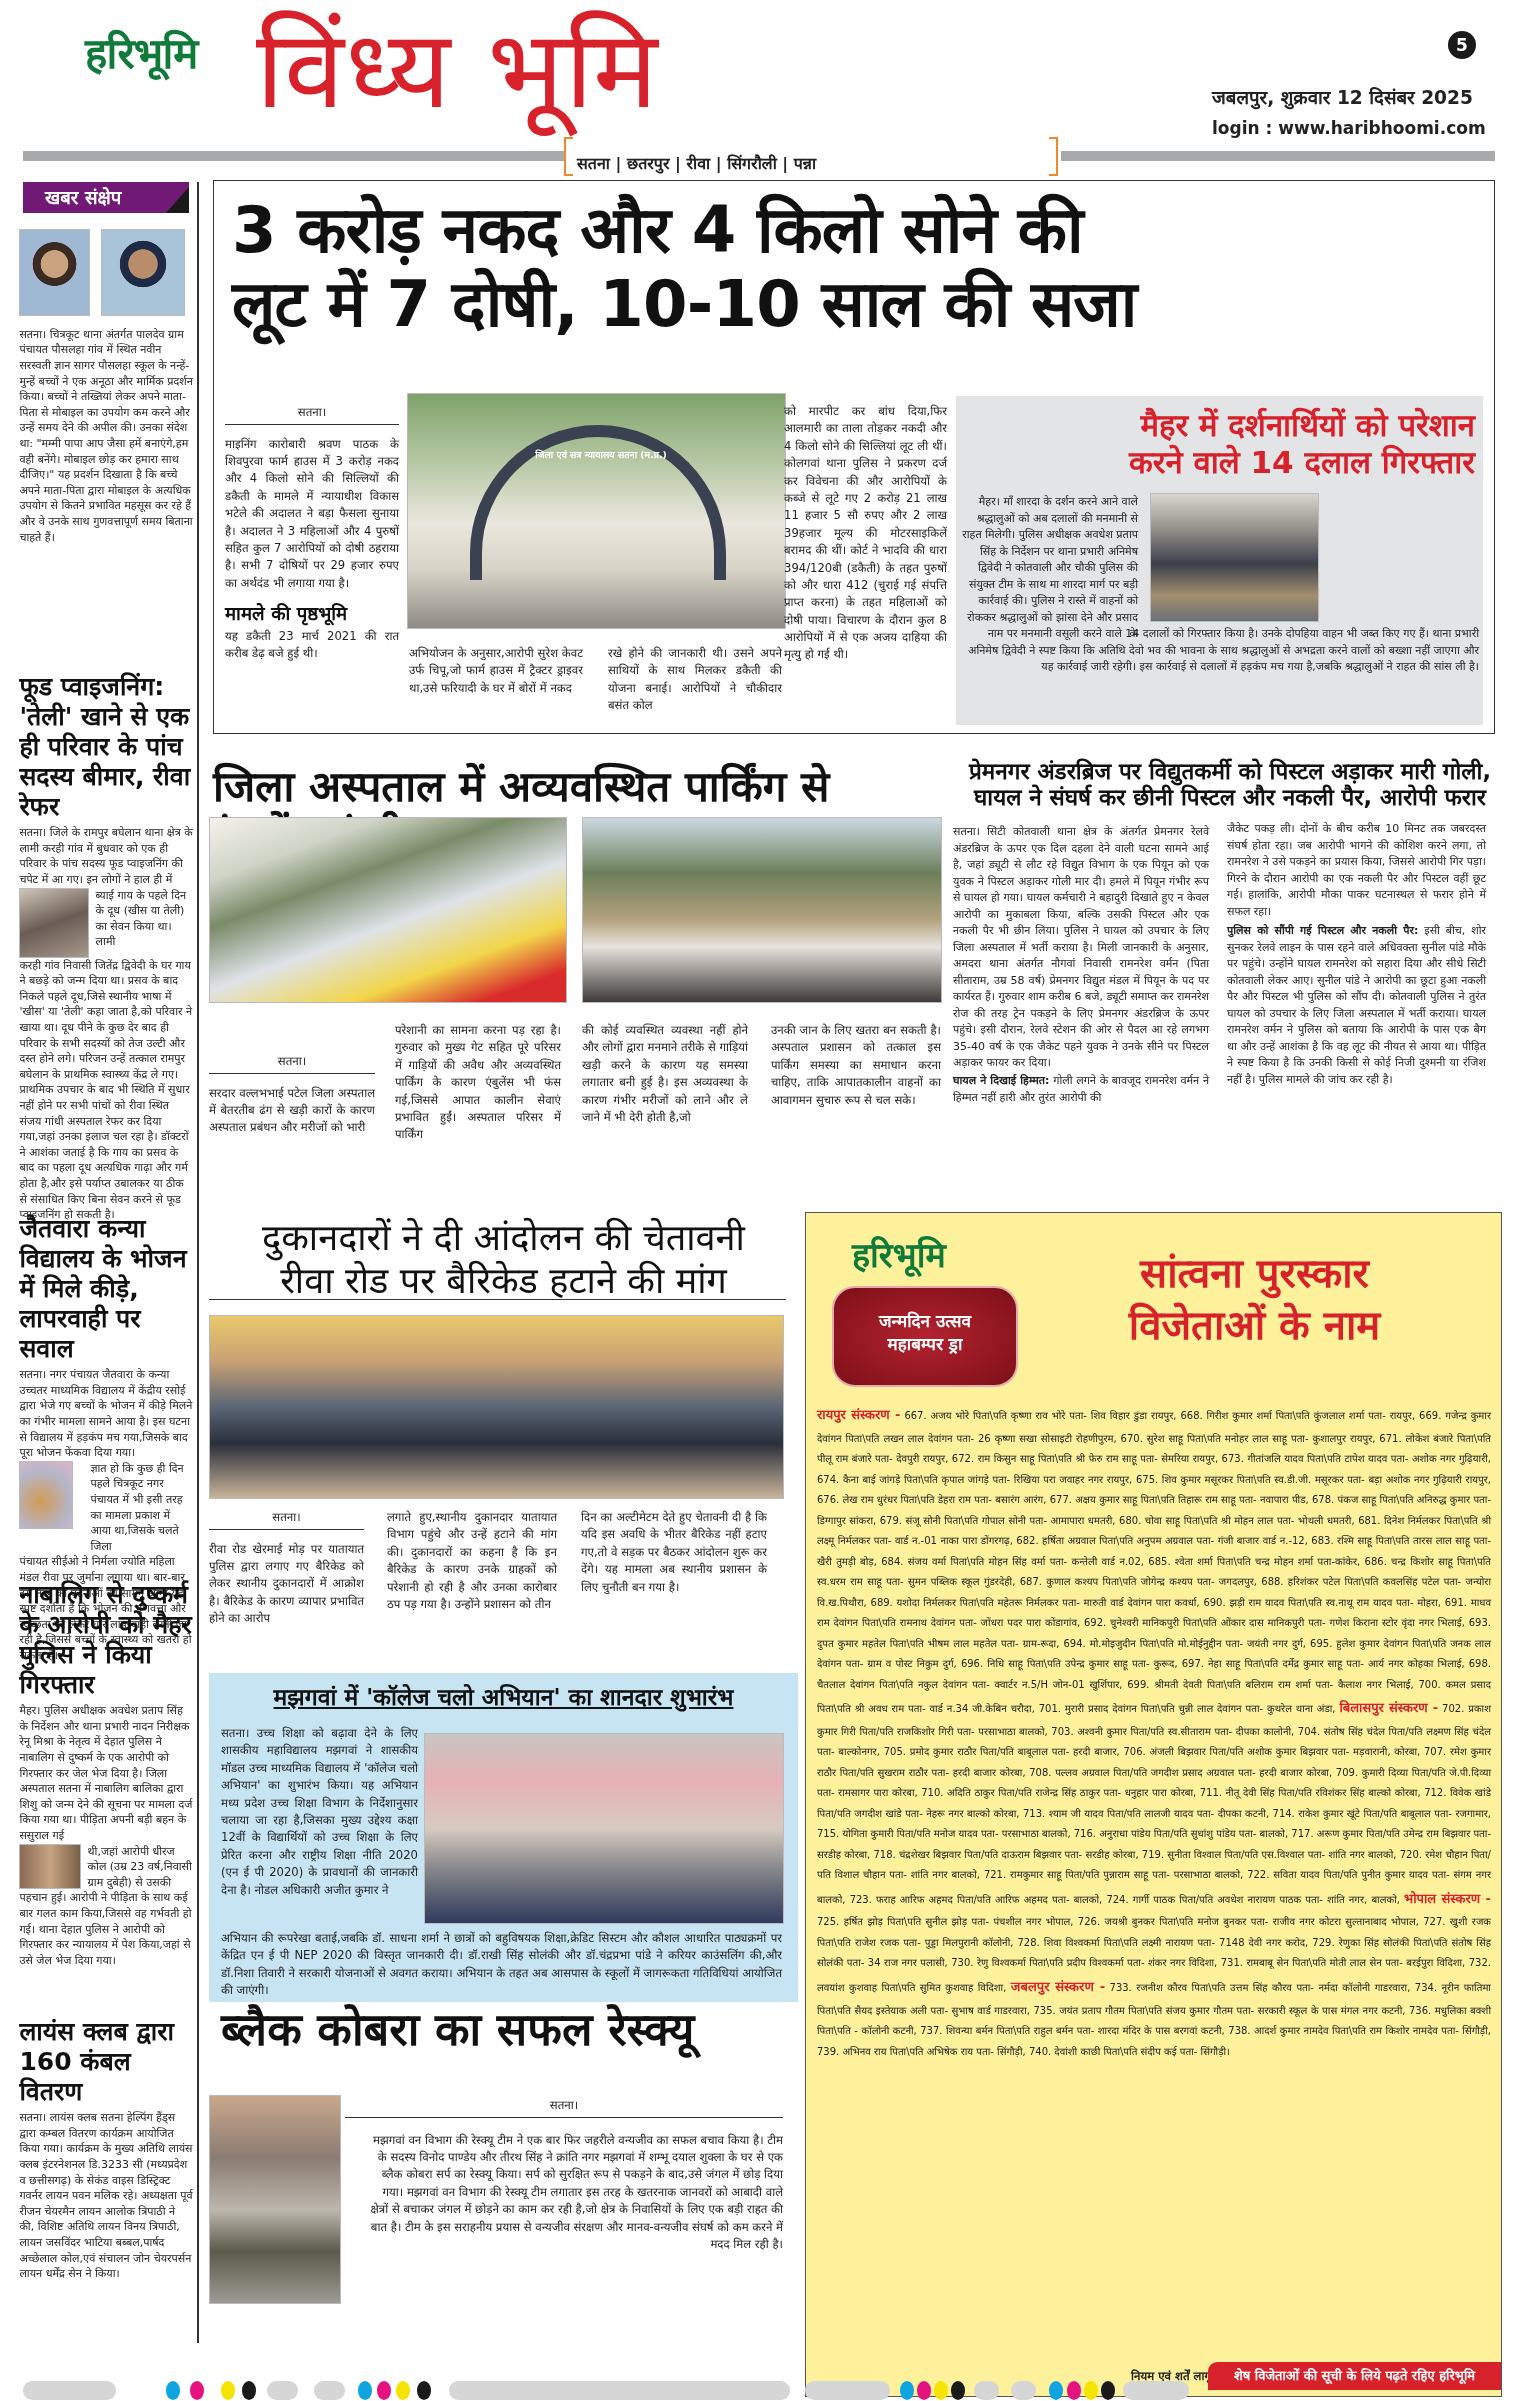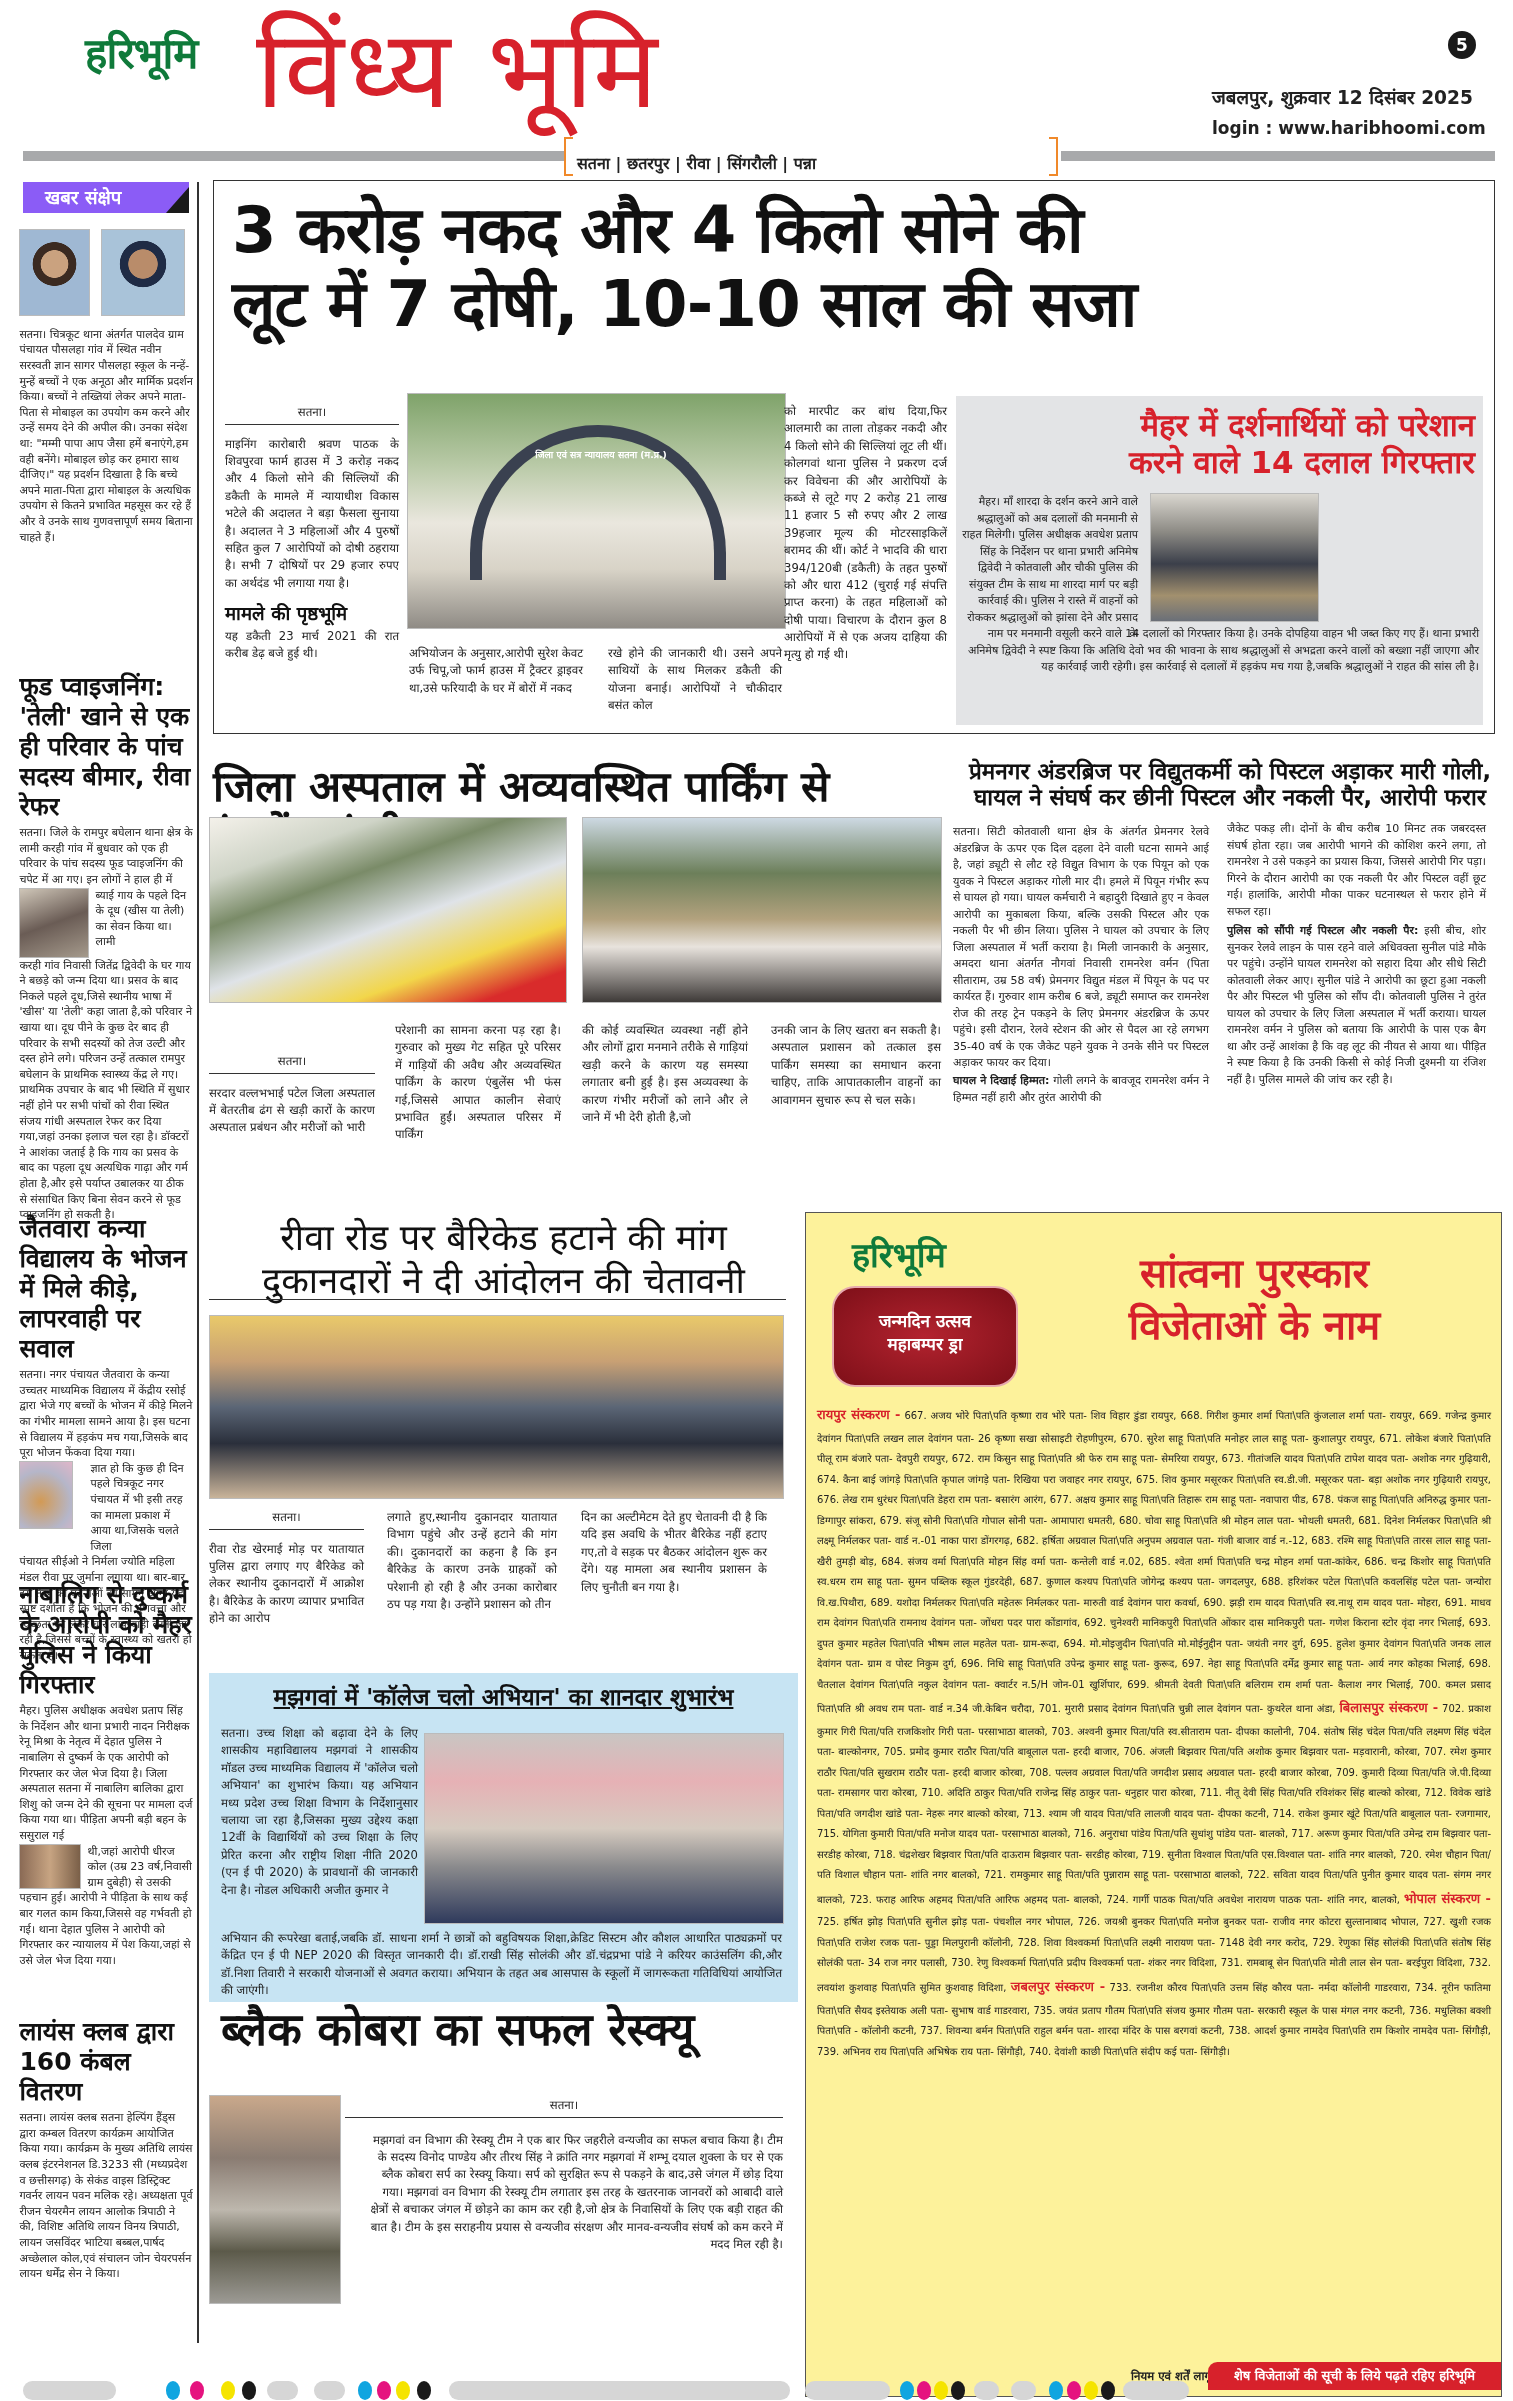--- a/index.html
+++ b/index.html
@@ -20,21 +20,21 @@
   .mast-bracket { top: 137px; width: 9.3px; height: 39px; border: 2.3px solid #f0892a; }
   .mast-bracket.l { left: 564px; border-right: none; }
   .mast-bracket.r { left: 1049px; border-left: none; }
   .mast-editions { left: 577px; top: 152px; width: 472px; font-size: 16px; font-weight: bold; color: #222; }
 
   
   .col-rule { left: 197px; top: 182px; width: 1.5px; height: 2161px; background: #333; }
 
   
   .sb { left: 19.4px; width: 174px; }
-  .sb-label { left: 23px; top: 182px; width: 166px; height: 31px; background: #8b5cf6; color: #fff; font-weight: bold; font-size: 18.6px; padding-left: 22px; line-height: 31px; }
+  .sb-label { left: 23px; top: 182px; width: 166px; height: 31px; background: #701a75; color: #fff; font-weight: bold; font-size: 18.6px; padding-left: 22px; line-height: 31px; }
   .sb-label::after { content: ""; position: absolute; right: 0; top: 4.6px; border-left: 23px solid transparent; border-bottom: 26px solid #1a1a1a; }
   .sb-head { font-weight: bold; font-size: 25px; line-height: 1.2; color: #111; }
   .sb-text { font-size: 11px; line-height: 1.42; color: #222; }
   .photo { background: linear-gradient(135deg, #8fa585, #c9c2ad 40%, #6b7d8c); border: 0.8px solid #bbb; }
   .photo.kid1 { background: radial-gradient(circle at 50% 40%, #caa27f 0 22%, #3b2a21 23% 35%, #9fb8d3 36%); }
   .photo.kid2 { background: radial-gradient(circle at 50% 40%, #b98c6a 0 22%, #1f2b45 23% 35%, #a9c3d9 36%); }
 
   
   .lead-box { left: 213px; top: 180px; width: 1282px; height: 554px; border: 1.5px solid #333; }
   .lead-head { left: 232px; top: 194px; width: 1247px; font-size: 64px; font-weight: bold; line-height: 1.15; color: #111; letter-spacing: -0.8px; }
@@ -193,22 +193,22 @@
     <div class="body-col" style="font-size:11px;">जैकेट पकड़ ली। दोनों के बीच करीब 10 मिनट तक जबरदस्त संघर्ष होता रहा। जब आरोपी भागने की कोशिश करने लगा, तो रामनरेश ने उसे पकड़ने का प्रयास किया, जिससे आरोपी गिर पड़ा। गिरने के दौरान आरोपी का एक नकली पैर और पिस्टल वहीं छूट गई। हालांकि, आरोपी मौका पाकर घटनास्थल से फरार होने में सफल रहा।</div>
     <div class="body-col" style="font-size:11px; margin-top:3.1px;">
       <b>पुलिस को सौंपी गई पिस्टल और नकली पैर:</b>
       <span>इसी बीच, शोर सुनकर रेलवे लाइन के पास रहने वाले अधिवक्ता सुनील पांडे मौके पर पहुंचे। उन्होंने घायल रामनरेश को सहारा दिया और सीधे सिटी कोतवाली लेकर आए। सुनील पांडे ने आरोपी का छूटा हुआ नकली पैर और पिस्टल भी पुलिस को सौंप दी। कोतवाली पुलिस ने तुरंत घायल को उपचार के लिए जिला अस्पताल में भर्ती कराया। घायल रामनरेश वर्मन ने पुलिस को बताया कि आरोपी के पास एक बैग था और उन्हें आशंका है कि वह लूट की नीयत से आया था। पीड़ित ने स्पष्ट किया है कि उनकी किसी से कोई निजी दुश्मनी या रंजिश नहीं है। पुलिस मामले की जांच कर रही है।</span>
     </div>
   </div>
 </section>
 
 <section>
   <div class="abs sec-head" style="left:217px; top:1216px; width:573px; font-size:36px; font-weight:normal; text-align:center; line-height:1.2;">
+    <div>दुकानदारों ने दी आंदोलन की चेतावनी</div>
     <div>रीवा रोड पर बैरिकेड हटाने की मांग</div>
-    <div>दुकानदारों ने दी आंदोलन की चेतावनी</div>
   </div>
   <div class="abs hr" style="left:209px; top:1299px; width:577px; height:0.8px;"></div>
   <div class="abs photo" style="left:209px; top:1315px; width:575px; height:184px; background:linear-gradient(180deg,#e9c96a 0%,#c8a074 25%,#5b6676 50%,#2a2f3b 70%,#c9b49a 100%);"></div>
   <div class="abs" style="left:209px; top:1509px; width:155px;">
     <div class="dateline">सतना।</div>
     <div class="body-col" style="margin-top:11px;">रीवा रोड खेरमाई मोड़ पर यातायात पुलिस द्वारा लगाए गए बैरिकेड को लेकर स्थानीय दुकानदारों में आक्रोश है। बैरिकेड के कारण व्यापार प्रभावित होने का आरोप</div>
   </div>
   <div class="abs body-col" style="left:387px; top:1509px; width:170px;">लगाते हुए,स्थानीय दुकानदार यातायात विभाग पहुंचे और उन्हें हटाने की मांग की। दुकानदारों का कहना है कि इन बैरिकेड के कारण उनके ग्राहकों को परेशानी हो रही है और उनका कारोबार ठप पड़ गया है। उन्होंने प्रशासन को तीन</div>
   <div class="abs body-col" style="left:581px; top:1509px; width:186px;">दिन का अल्टीमेटम देते हुए चेतावनी दी है कि यदि इस अवधि के भीतर बैरिकेड नहीं हटाए गए,तो वे सड़क पर बैठकर आंदोलन शुरू कर देंगे। यह मामला अब स्थानीय प्रशासन के लिए चुनौती बन गया है।</div>
 </section>

